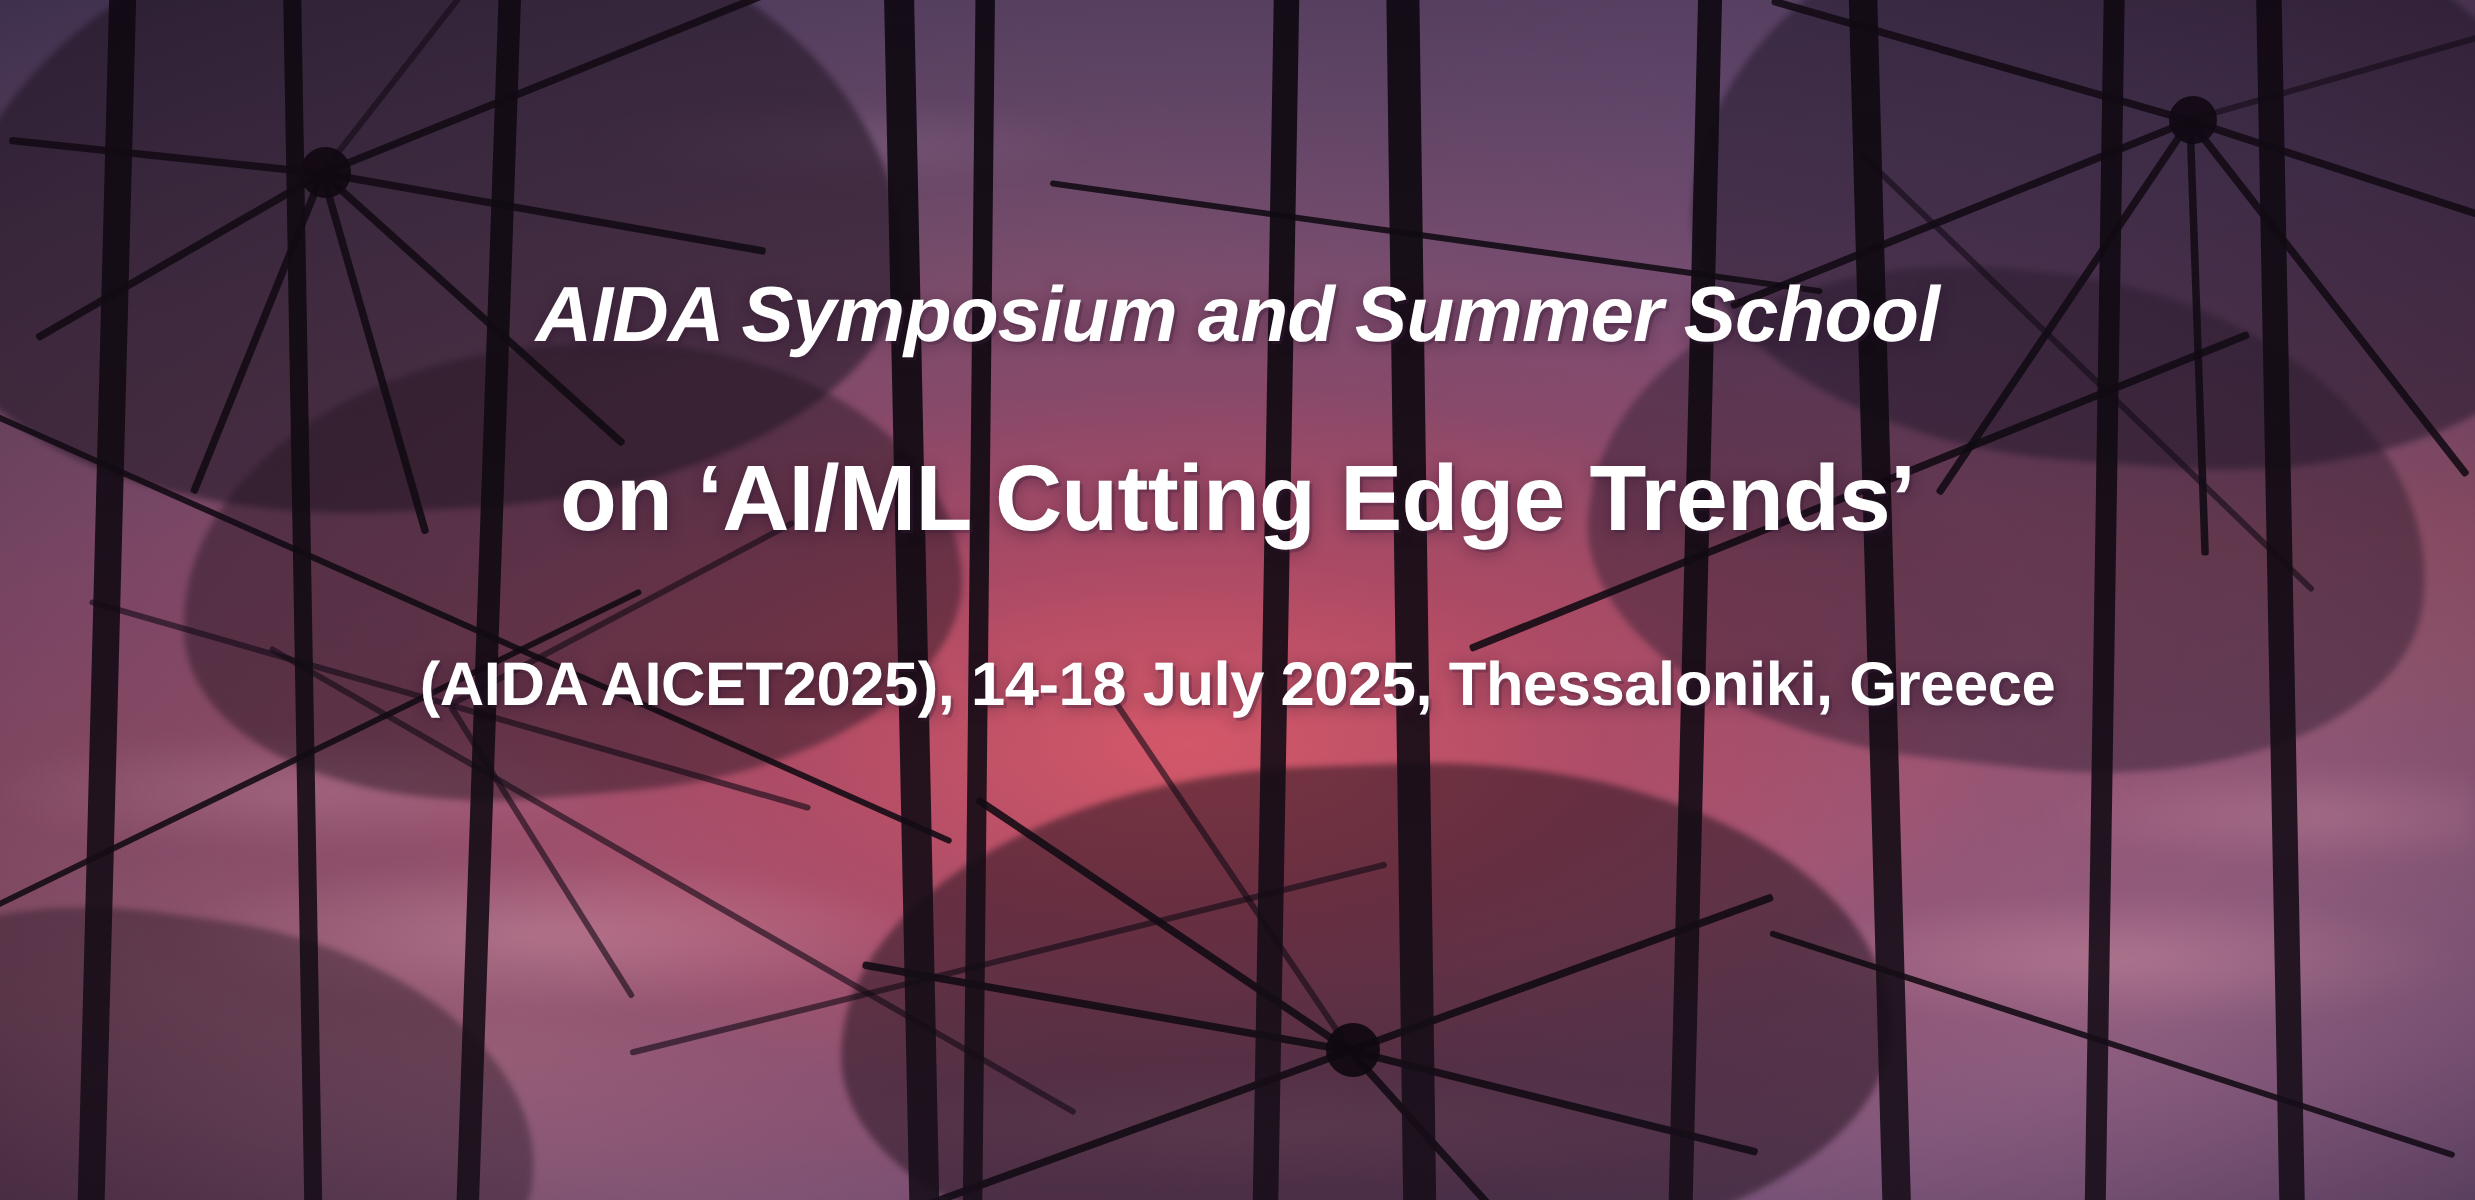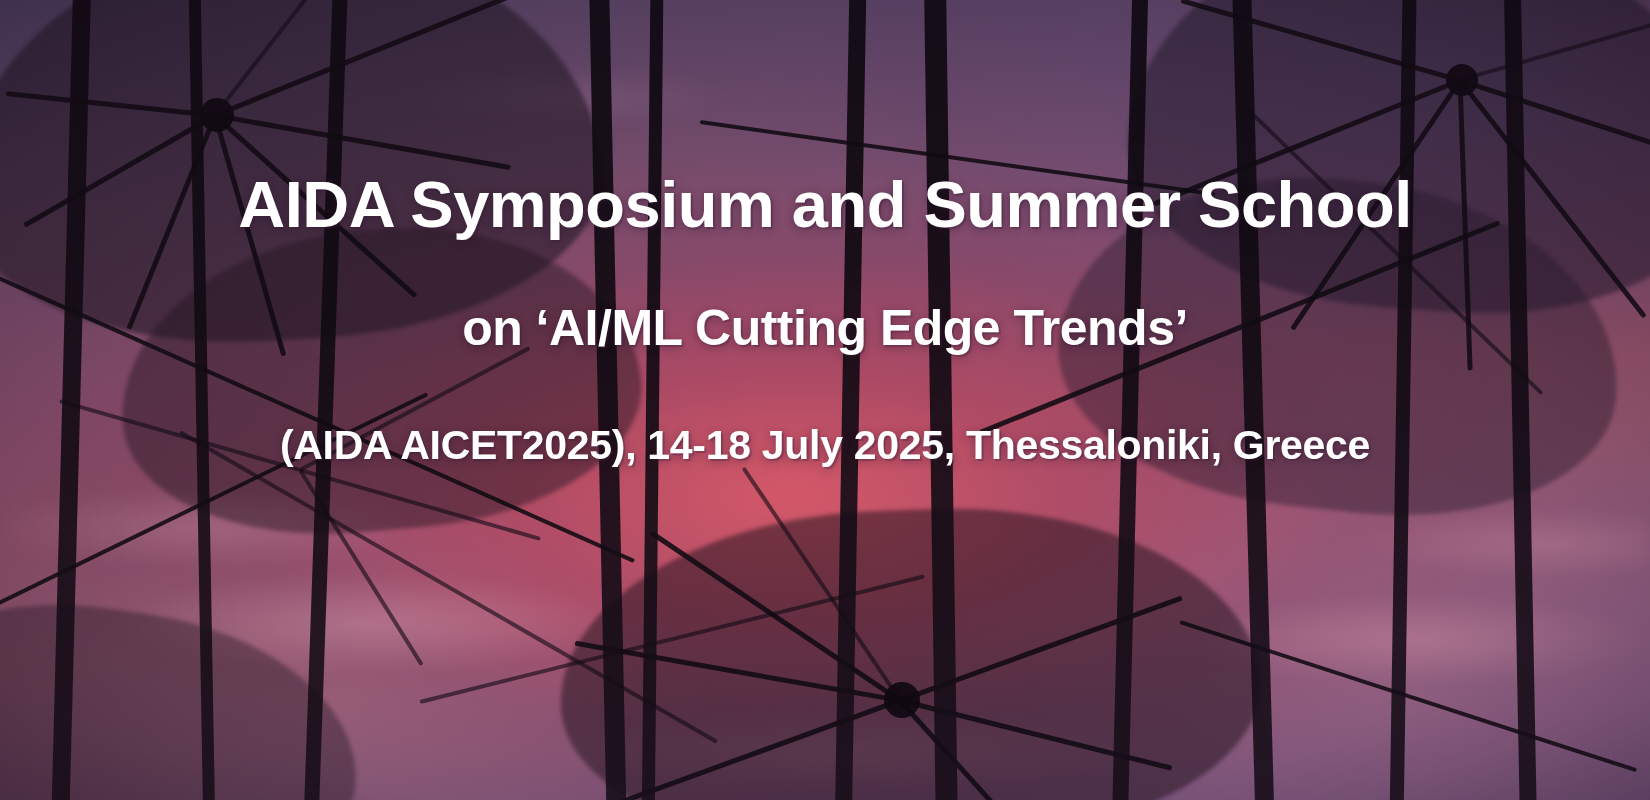--- a/index.html
+++ b/index.html
@@ -131,25 +131,26 @@
     color: #ffffff;
     font-weight: 700;
     letter-spacing: -0.5px;
     line-height: 1.0;
     text-shadow:
       2px 2px 0 rgba(60,30,60,0.30),
       0 2px 10px rgba(40,16,40,0.42);
     white-space: nowrap;
   }
   #title-line-1 {
-    font-size: 65px;
-    margin: 4px 0 66px 0;
+    font-size: 52px;
+    margin: 16px 0 66px 0;
+    font-style: italic;
   }
   #title-line-2 {
-    font-size: 50px;
+    font-size: 62px;
     margin: 0 0 72px 0;
   }
   #subtitle-line {
     font-size: 41px;
     margin: 0;
     letter-spacing: -0.3px;
   }
 </style>
 </head>
 <body>

